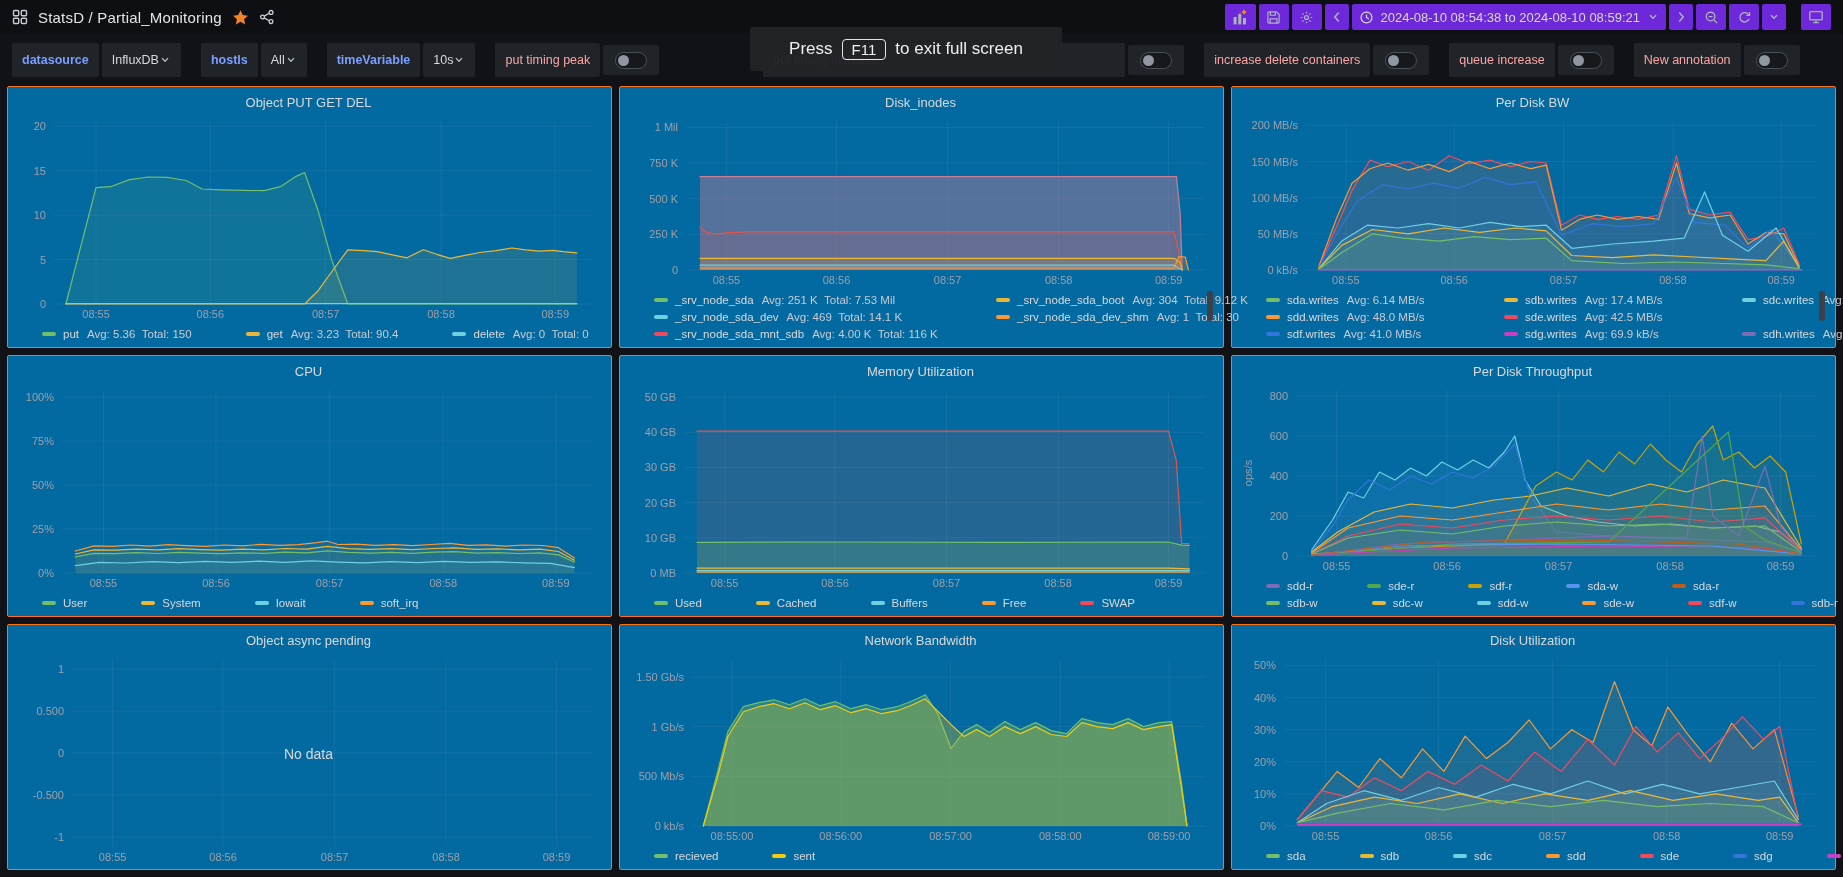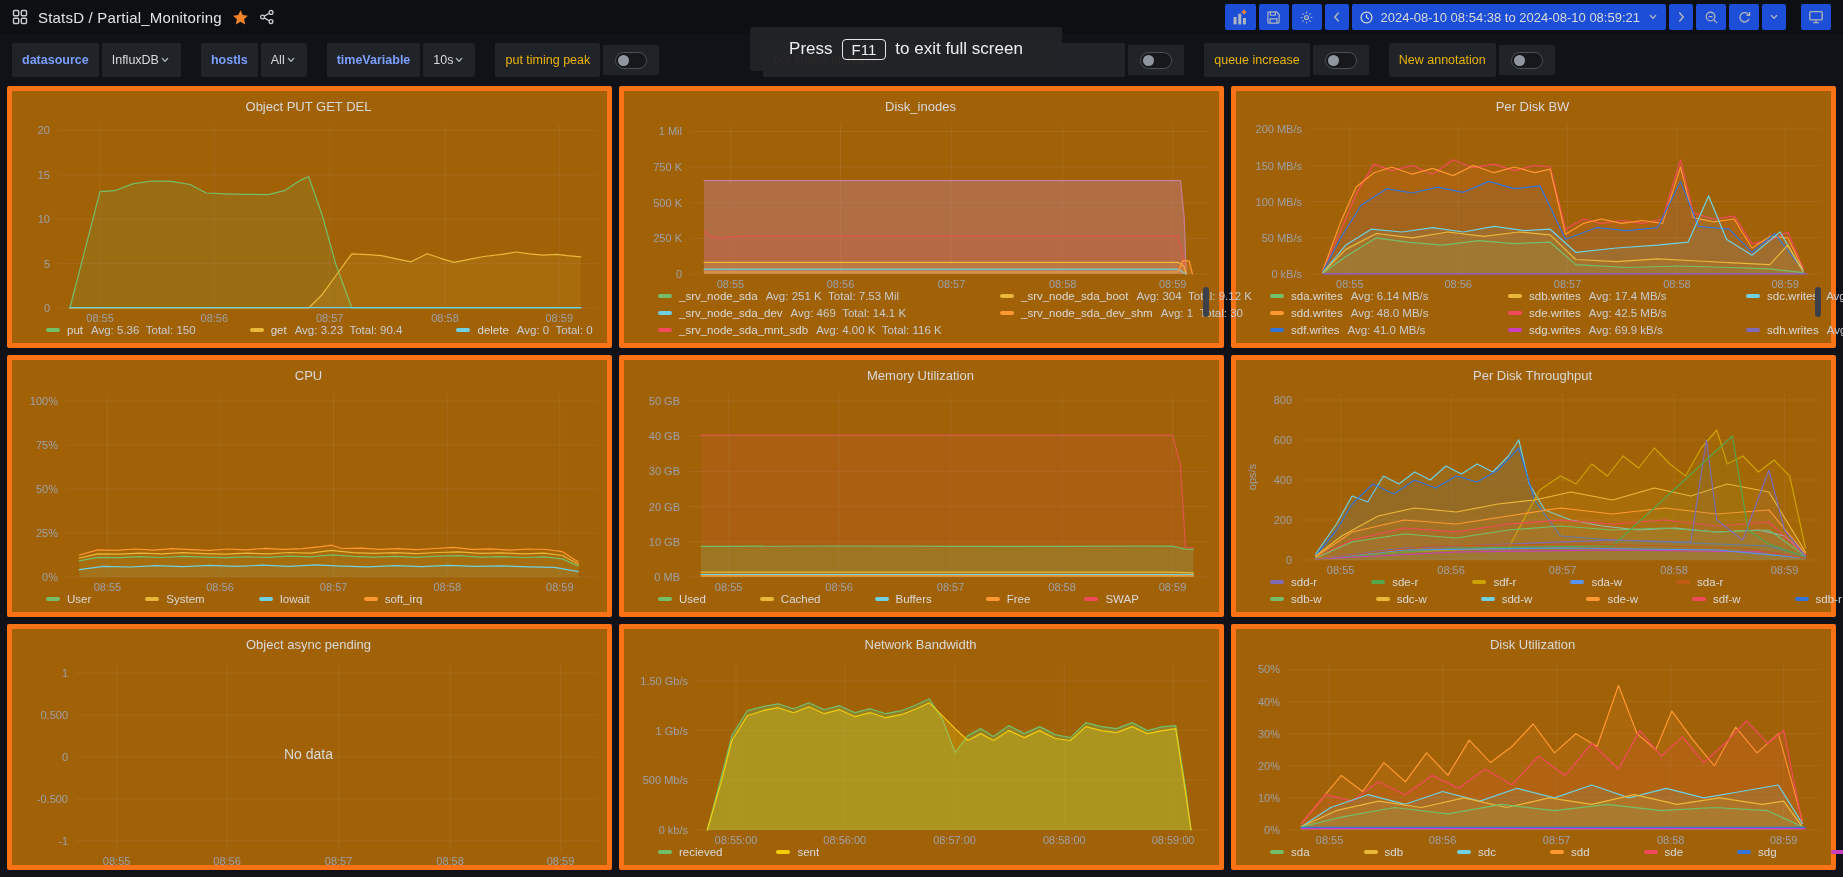--- a/index.html
+++ b/index.html
@@ -6,44 +6,44 @@
   html,body { width:1843px; height:877px; overflow:hidden; }
   body { background:#111217; font-family:"Liberation Sans", sans-serif; color:#D8D9DA; position:relative; }
 
   
   .hdr { height:34px; display:flex; align-items:center; justify-content:space-between; padding:0 12px 0 12px; background:#0E0F13; }
   .hdr-left { display:flex; align-items:center; gap:10px; }
   .hdr-title { font-size:15px; color:#E3E4E6; letter-spacing:.2px; cursor:pointer; }
   .icn { display:inline-flex; align-items:center; justify-content:center; color:#9DA3AC; }
   .icn svg { display:block; }
   .hdr-right { display:flex; align-items:center; gap:3px; }
-  .hbtn { height:26px; min-width:30px; padding:0 7px; background:#1d4ed8; border-radius:2px; display:flex; align-items:center; justify-content:center; color:#A9B0BA; cursor:pointer; }
+  .hbtn { height:26px; min-width:30px; padding:0 7px; background:#6d28d9; border-radius:2px; display:flex; align-items:center; justify-content:center; color:#A9B0BA; cursor:pointer; }
   .time-btn { gap:7px; font-size:13px; color:#D8D9DA; white-space:nowrap; }
   .hbtn.narrow { min-width:24px; padding:0 4px; }
 
   
   .tbar { height:52px; display:flex; align-items:center; padding:0 12px; gap:20px; position:relative; }
   .vgroup { display:flex; align-items:center; gap:3px; flex:none; }
   .pill { height:30px; display:flex; align-items:center; padding:17px 10px; background:#202328; border-radius:2px; font-size:12.5px; white-space:nowrap; }
   .pill.varlabel { color:#7B9FFF; font-weight:bold; }
   .pill.value { color:#D8D9DA; cursor:pointer; }
-  .pill.toglabel { color:#eab308; }
+  .pill.toglabel { color:#fca5a5; }
   .pill.wide { min-width:362px; justify-content:flex-start; }
   .tog { height:30px; width:56px; background:#202328; border-radius:2px; display:flex; align-items:center; justify-content:center; cursor:pointer; }
   .track { width:32px; height:17px; border:1px solid #4A5159; border-radius:9px; position:relative; background:#16181C; }
   .knob { position:absolute; left:2px; top:2px; width:11px; height:11px; border-radius:50%; background:#9197A1; }
   .occluded-group { margin-left:84px; }
 
   
   .fs-overlay { position:absolute; left:750px; top:27px; height:44px; width:312px; background:rgba(33,35,40,.96); display:flex; align-items:center; justify-content:center; gap:9px; font-size:17px; color:#EDEEF0; z-index:30; border-radius:2px; }
   .fs-key { border:1px solid #E4E5E7; border-radius:4px; padding:1px 9px; font-size:15px; }
 
   
   .dash { padding:0 7px 7px 7px; display:grid; grid-template-columns:repeat(3,1fr); grid-template-rows:262px 262px 246px; gap:7px; }
-  .panel { background:#a16207; border:5px solid #f97316; border-radius:2px; display:flex; flex-direction:column; padding:5px 10px 4px 8px; min-width:0; }
+  .panel { background:#0369a1; border:1px solid #f97316; border-radius:2px; display:flex; flex-direction:column; padding:5px 10px 4px 8px; min-width:0; }
   .ptitle { text-align:center; font-size:13px; font-weight:500; color:#D8D9DA; height:22px; line-height:22px; cursor:pointer; flex:none; }
   .chart-wrap { flex:1 1 auto; position:relative; min-height:0; }
   .chart-wrap svg { position:absolute; left:0; top:0; }
   .nodata { position:absolute; left:0; right:0; top:44%; text-align:center; font-size:14px; color:#D8D9DA; }
   .legend { flex:none; padding:3px 2px 1px 26px; position:relative; }
   .lrow { display:flex; align-items:center; min-height:17px; flex-wrap:nowrap;gap:36px; }
   .litem { display:inline-flex; align-items:center; font-size:11.5px; color:#D8D9DA; margin-right:18px; cursor:pointer; white-space:nowrap; }
   .swatch { width:14px; height:4px; border-radius:2px; margin-right:7px; flex:none; }
   .lstats { margin-left:8px; color:#C7CBD1; }
   .lscroll { position:absolute; right:0; top:3px; width:6px; height:30px; border-radius:3px; background:#3C4149; }
@@ -205,20 +205,28 @@
       <div class="vgroup">
         <span class="pill toglabel">put timing peak</span>
         <div class="tog">
           <span class="track">
             <span class="knob"></span>
           </span>
         </div>
       </div>
       <div class="vgroup occluded-group">
         <span class="pill toglabel wide">put timing increase</span>
+        <div class="tog">
+          <span class="track">
+            <span class="knob"></span>
+          </span>
+        </div>
+      </div>
+      <div class="vgroup">
+        <span class="pill toglabel">increase delete containers</span>
         <div class="tog">
           <span class="track">
             <span class="knob"></span>
           </span>
         </div>
       </div>
       <div class="vgroup">
         <span class="pill toglabel">queue increase</span>
         <div class="tog">
           <span class="track">

